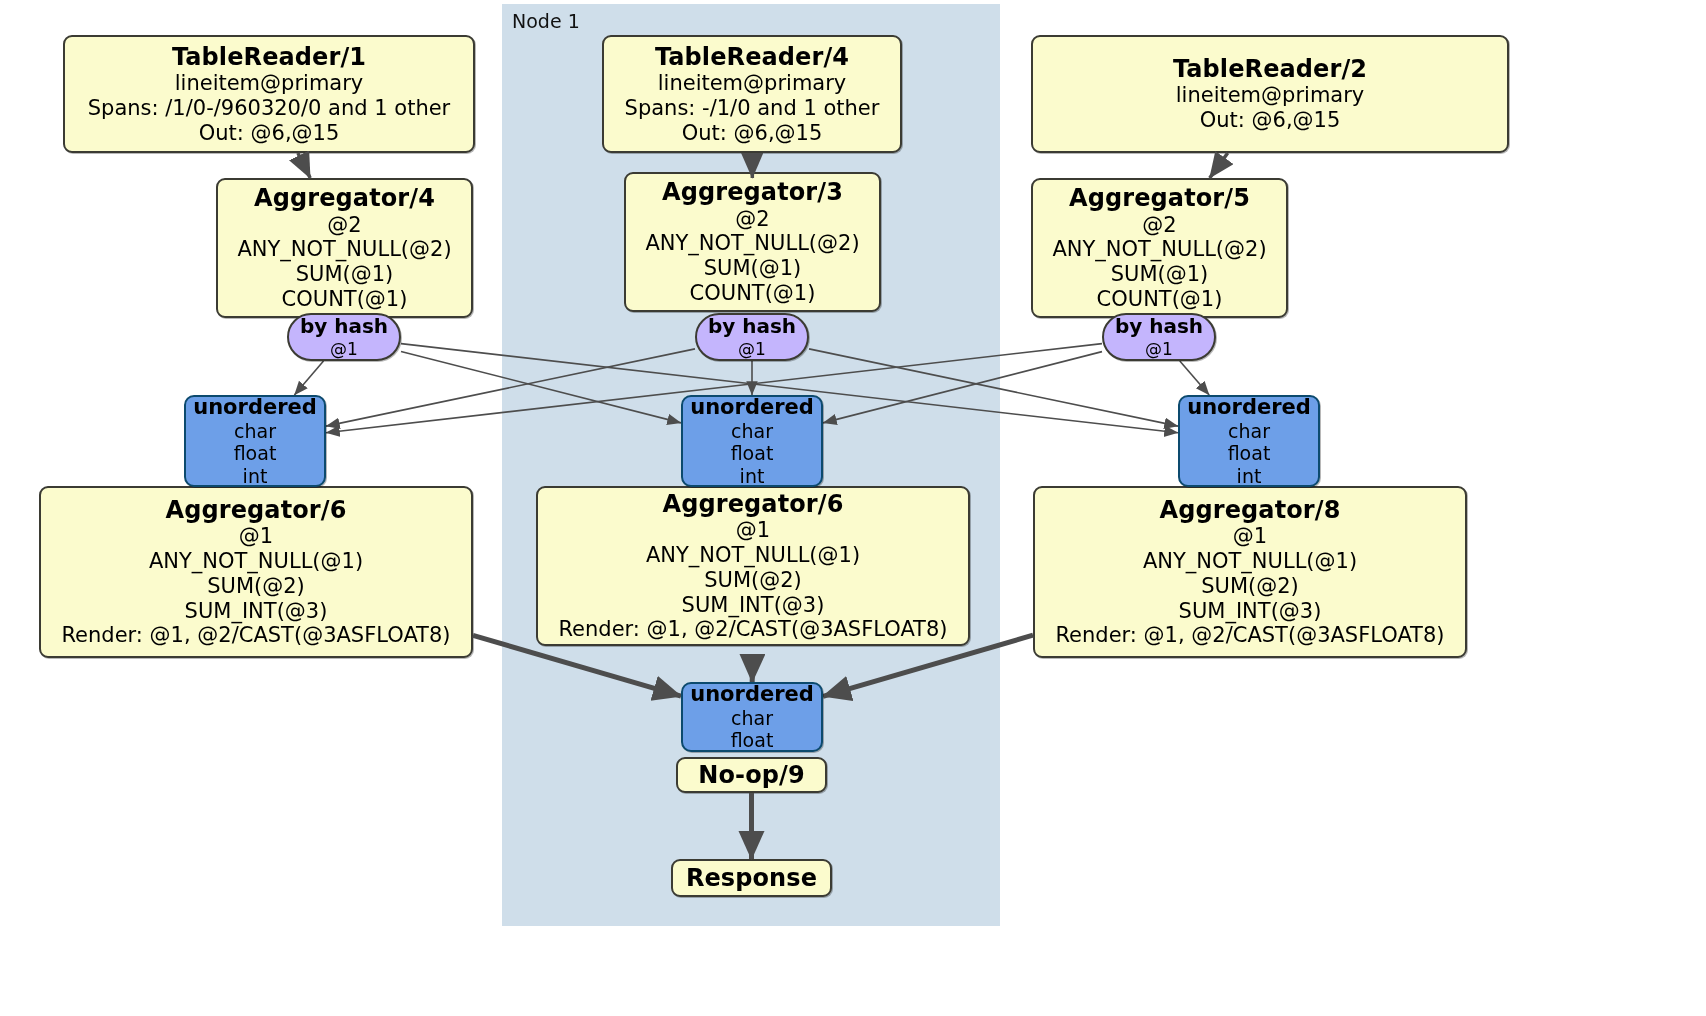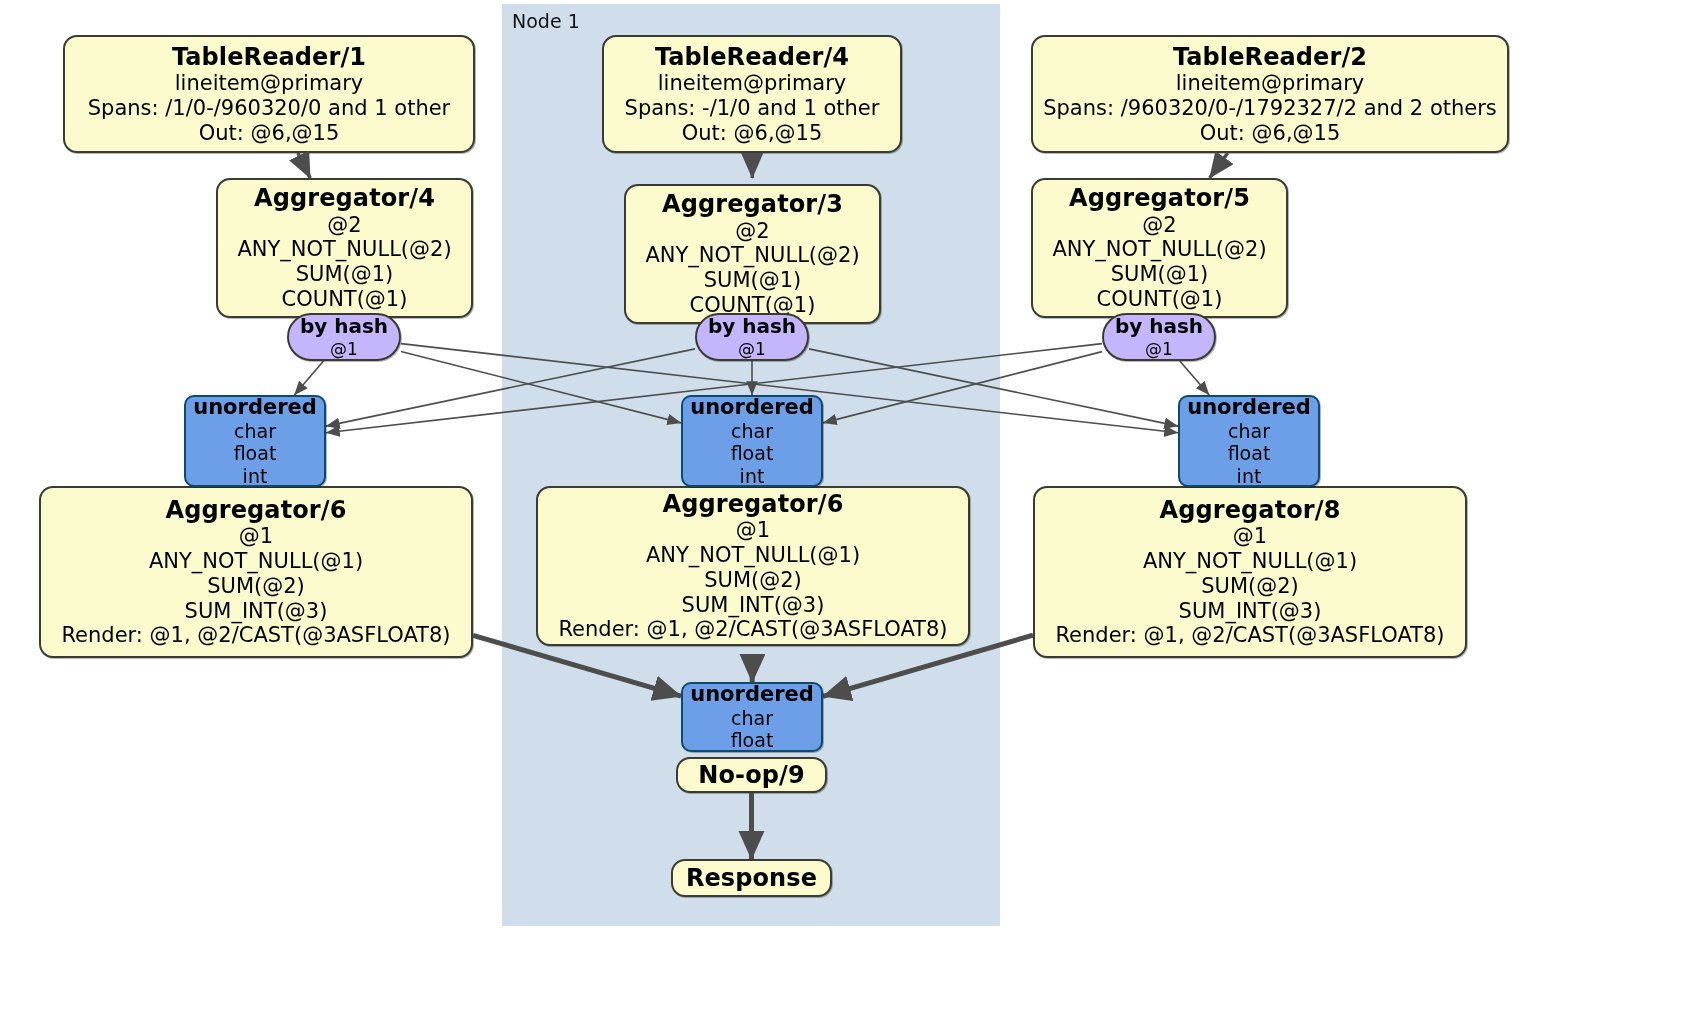--- a/index.html
+++ b/index.html
@@ -20,21 +20,21 @@
   
   #edges{position:absolute;left:0;top:0;width:1706px;height:1016px;}
 
   
   .box{
     position:absolute;box-sizing:border-box;
     display:flex;flex-direction:column;align-items:center;justify-content:center;
     text-align:center;line-height:1.18;
   }
   .proc{
-    background:#fbfbcd;border:2px solid #3b3b33;border-radius:14px;
+    background:#fbfbcd;border:2px solid #3b3b33;border-radius:9px;
     box-shadow:1px 1px 0 rgba(0,0,0,.28);
     padding:5px 10px;
   }
   .proc .ttl{font-weight:bold;font-size:24px;color:#000;letter-spacing:.1px;}
   .proc .ln{font-size:21px;color:#000;}
 
   .router{
     background:#c4b5fd;border:2px solid #3b3b33;border-radius:24px;
     box-shadow:1px 1px 0 rgba(0,0,0,.28);
   }
@@ -101,33 +101,32 @@
   <div class="box proc" id="n-tablereader0" style="left: 602px; top: 35px; width: 300px; height: 118px; z-index: 4;">
     <div class="ttl">TableReader/4</div>
     <div class="ln">lineitem@primary</div>
     <div class="ln">Spans: -/1/0 and 1 other</div>
     <div class="ln">Out: @6,@15</div>
   </div>
 
   <div class="box proc" id="n-tablereader2" style="left: 1031px; top: 35px; width: 478px; height: 118px; z-index: 4;">
     <div class="ttl">TableReader/2</div>
     <div class="ln">lineitem@primary</div>
-    <div class="ln">Spans: /960320/0-/1792327/2 and 2 others</div>
     <div class="ln">Out: @6,@15</div>
   </div>
 
   <div class="box proc" id="n-aggregator4" style="left: 216px; top: 178px; width: 257px; height: 140px; z-index: 4;">
     <div class="ttl">Aggregator/4</div>
     <div class="ln">@2</div>
     <div class="ln">ANY_NOT_NULL(@2)</div>
     <div class="ln">SUM(@1)</div>
     <div class="ln">COUNT(@1)</div>
   </div>
 
-  <div class="box proc" id="n-aggregator3" style="left: 624px; top: 184px; width: 257px; height: 140px; z-index: 4;">
+  <div class="box proc" id="n-aggregator3" style="left: 624px; top: 172px; width: 257px; height: 140px; z-index: 4;">
     <div class="ttl">Aggregator/3</div>
     <div class="ln">@2</div>
     <div class="ln">ANY_NOT_NULL(@2)</div>
     <div class="ln">SUM(@1)</div>
     <div class="ln">COUNT(@1)</div>
   </div>
 
   <div class="box proc" id="n-aggregator5" style="left: 1031px; top: 178px; width: 257px; height: 140px; z-index: 4;">
     <div class="ttl">Aggregator/5</div>
     <div class="ln">@2</div>

